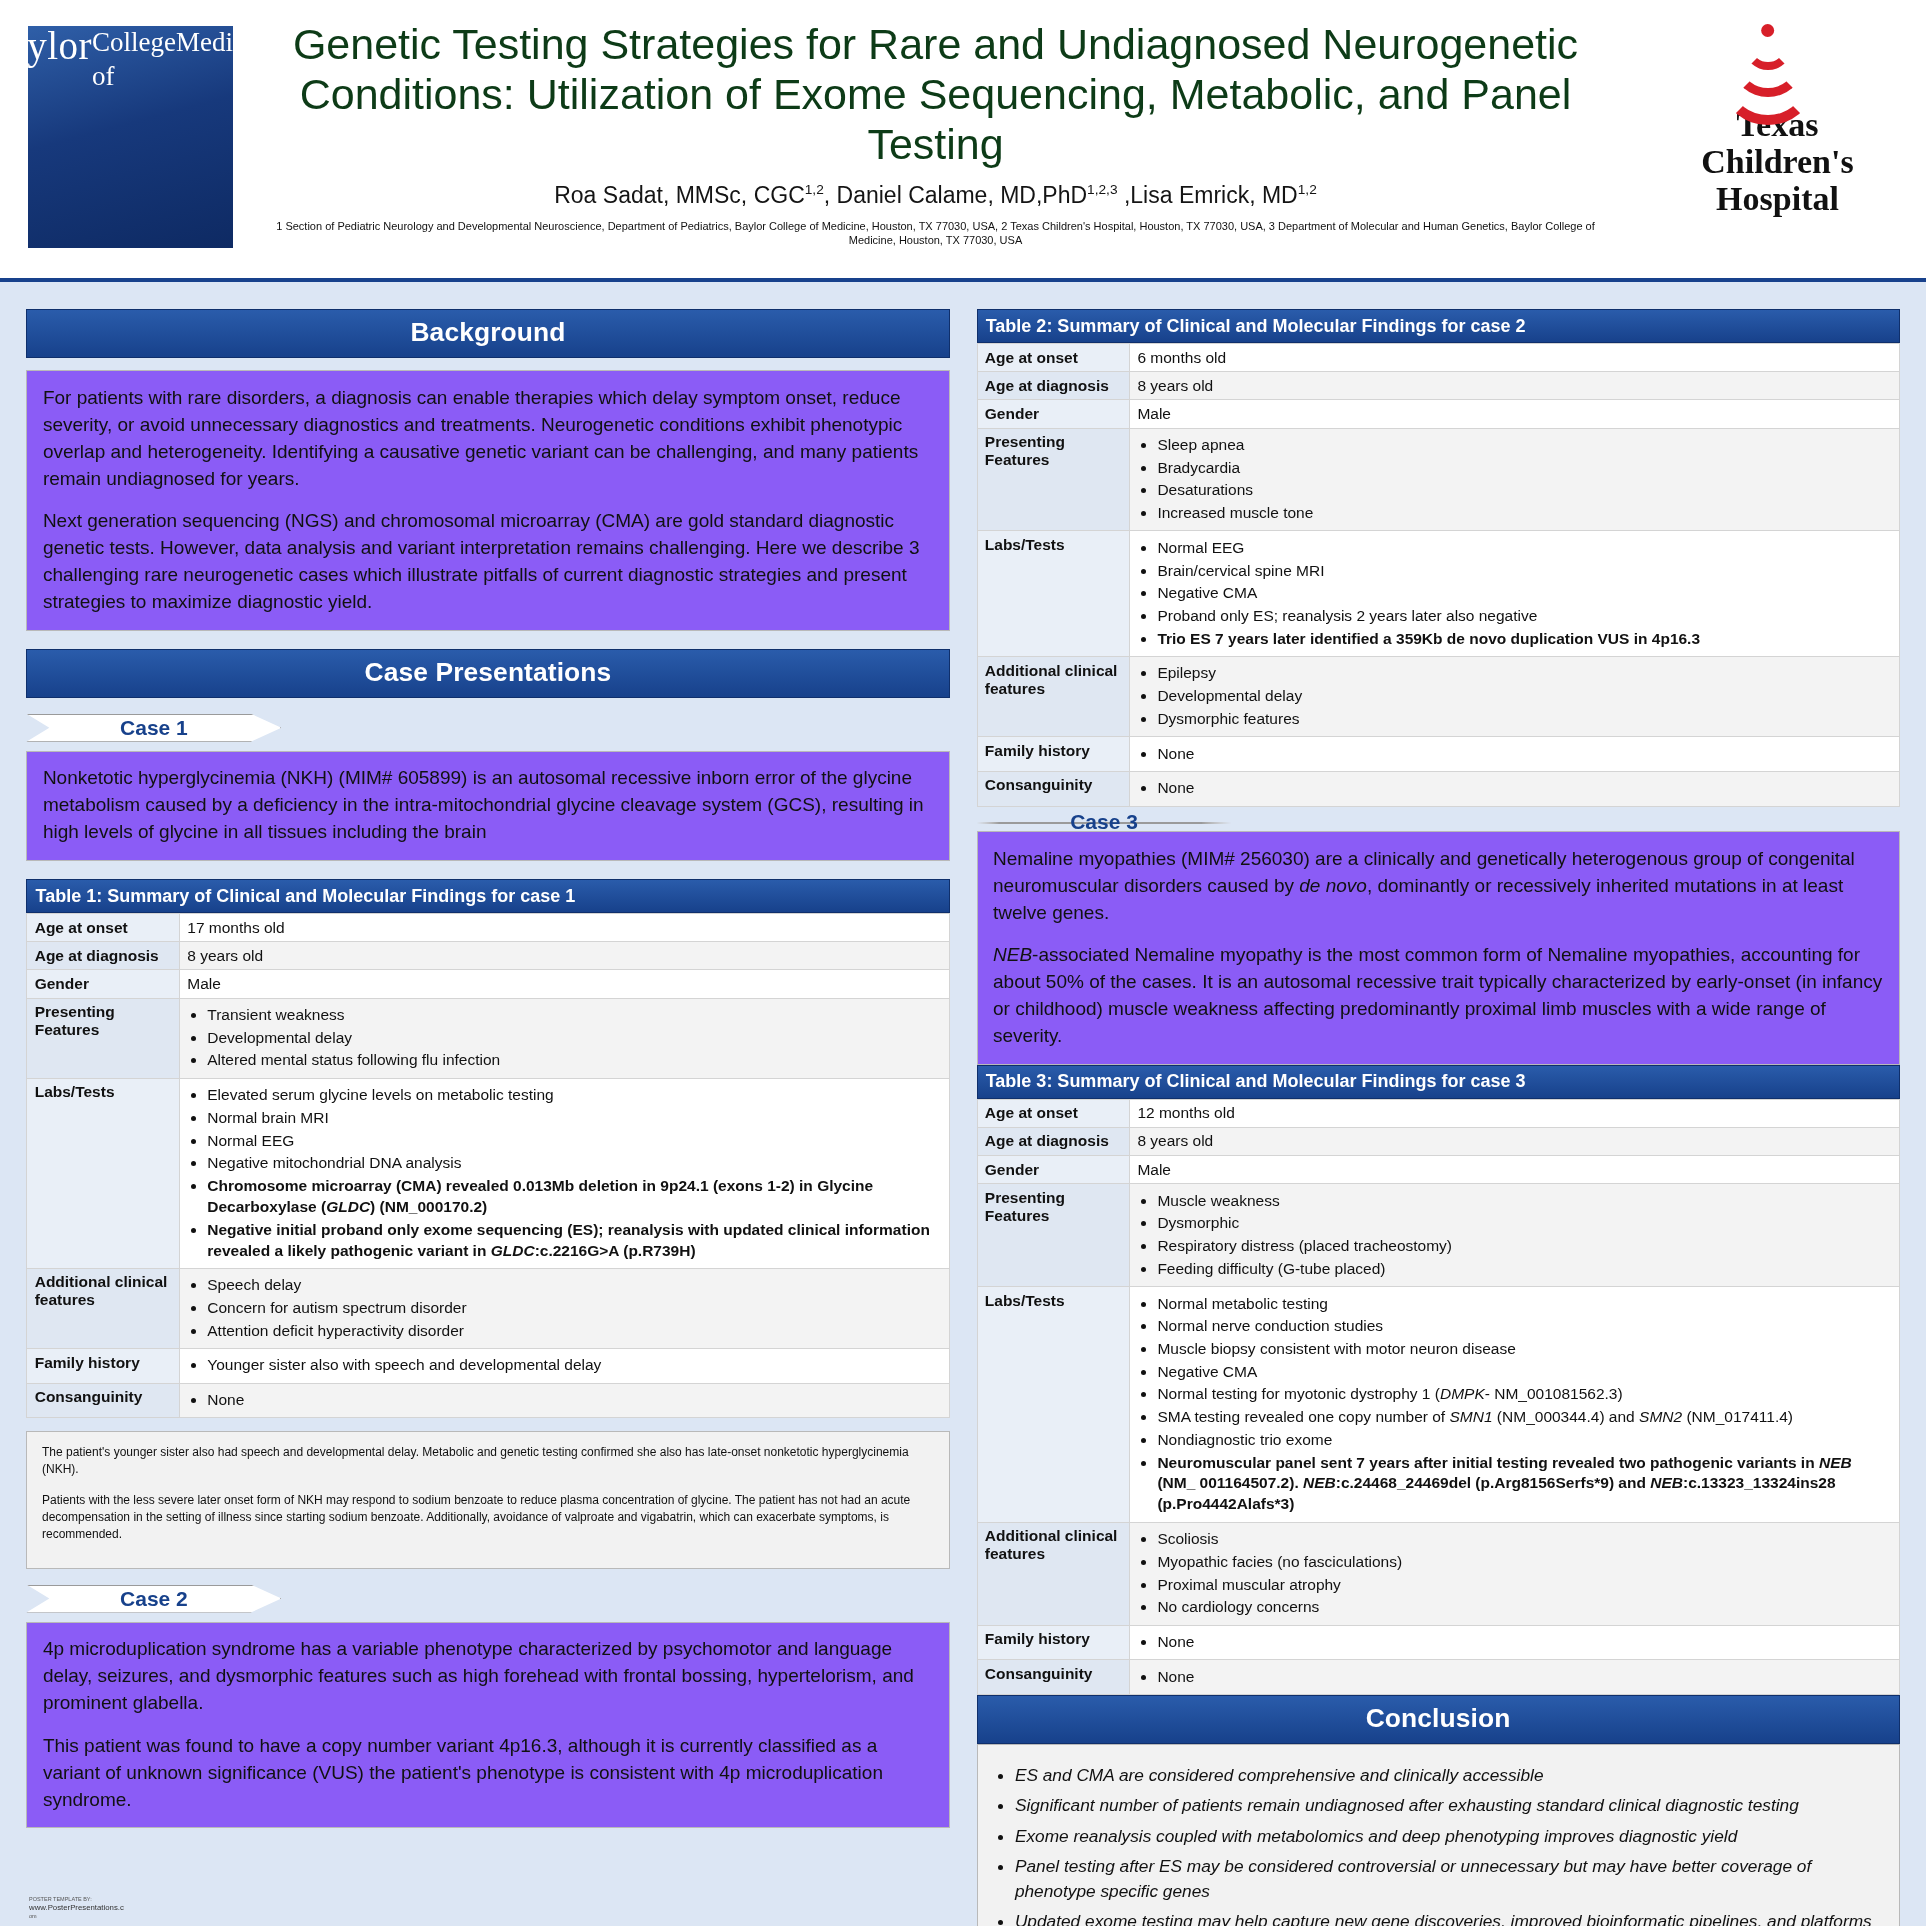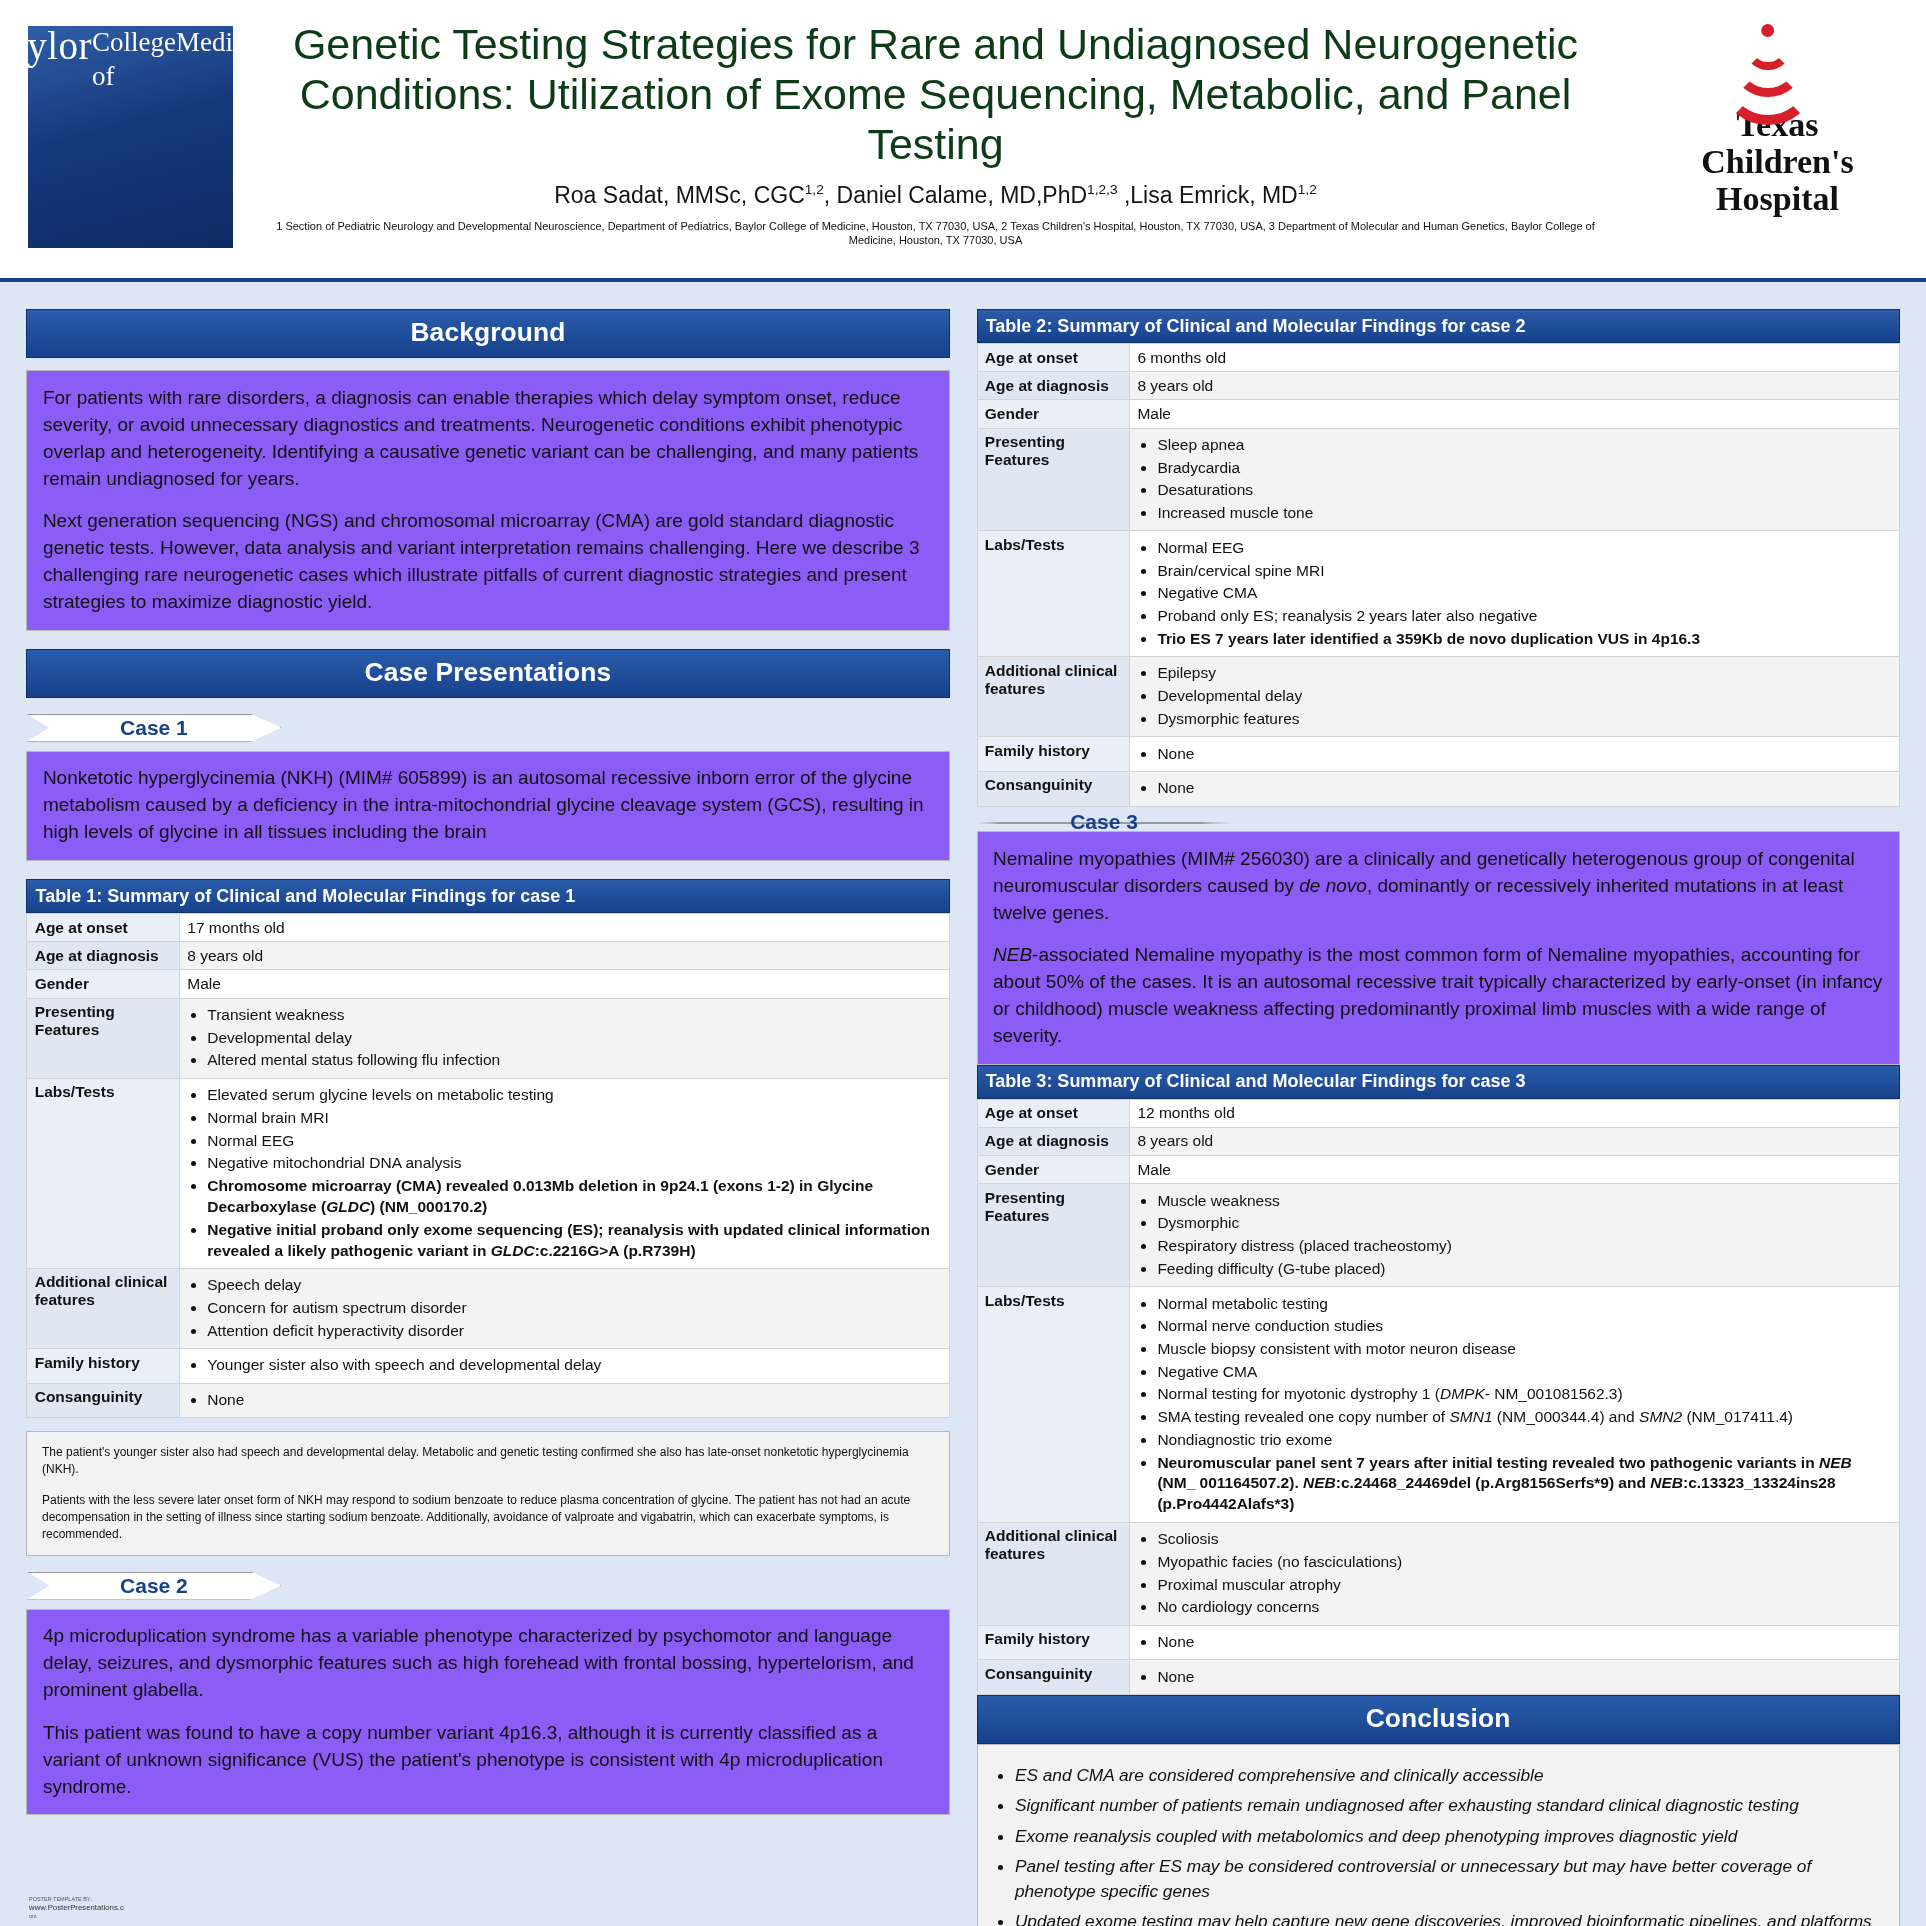--- a/index.html
+++ b/index.html
@@ -211,21 +211,21 @@
   .note-box {
     margin-top: 12.8px;
     background: #f2f2f2;
     border: 1.4px solid #b9b9b9;
     padding: 12px 14.6px;
     font-size: 12px;
     line-height: 1.42;
     color: #111111;
   }
   .note-box p { margin: 0 0 13.7px 0; }
-  .note-box p:last-child { margin-bottom: 0; }
+  .note-box p:last-child { margin-bottom: 13px; }
 
   .conclusion-list {
     background: #f2f2f2;
     border: 1.4px solid #b9b9b9;
     padding: 11px 16.4px 13.7px 16.4px;
     font-size: 17.3px;
     line-height: 1.4;
     color: #111111;
   }
   .conclusion-list ul { margin: 0; padding-left: 21px; }

